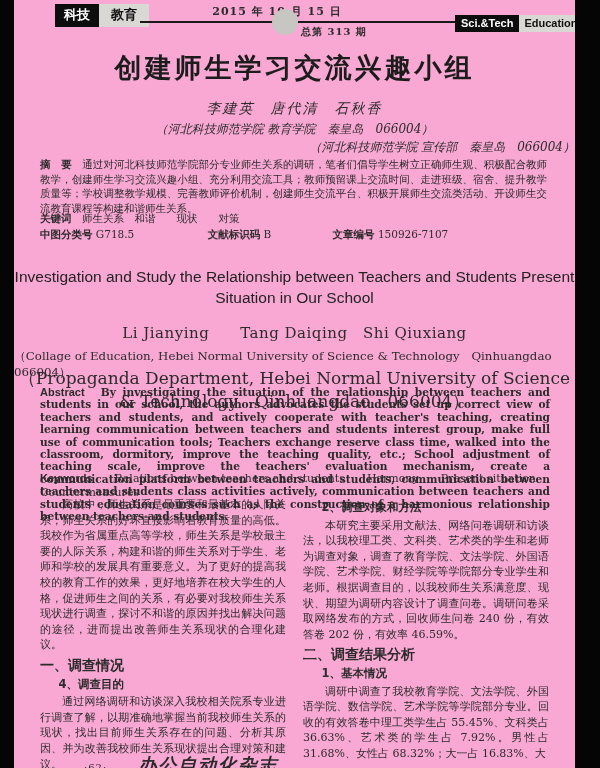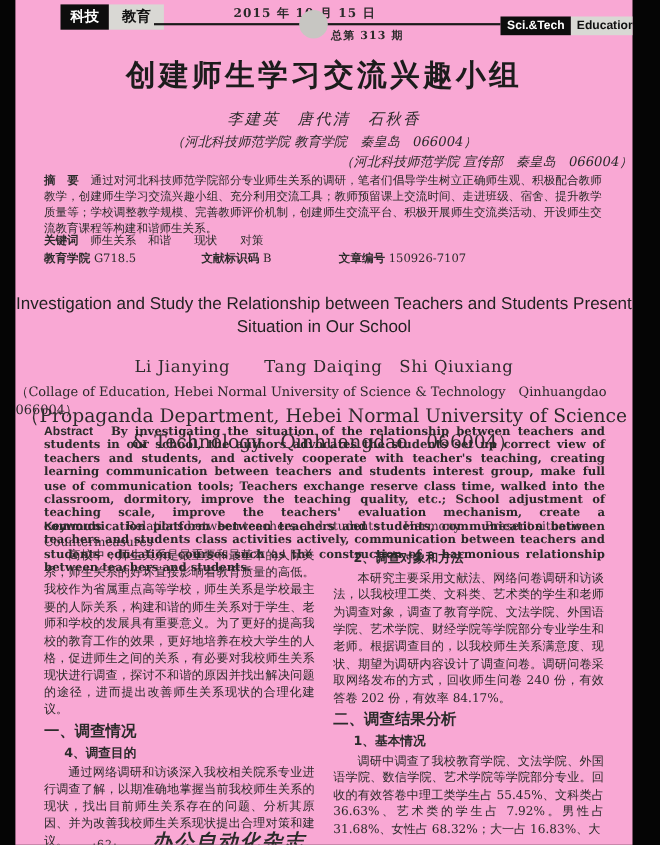--- a/index.html
+++ b/index.html
@@ -26,21 +26,21 @@
   .authors-cn{position:absolute;left:0;top:100px;width:100%;text-align:center;font-size:14px;font-style:italic;letter-spacing:2px;}
   .affil-cn1{position:absolute;left:0;top:121px;width:100%;text-align:center;font-size:12px;font-style:italic;}
   .affil-cn2{position:absolute;left:0;top:139px;width:100%;text-align:right;font-size:12px;font-style:italic;}
 
   
   .abs-cn{position:absolute;left:26px;top:157px;width:507px;font-size:10.5px;line-height:14.5px;text-align:justify;}
   .abs-cn b,.kw-cn b{font-family:"DejaVu Sans","Liberation Sans",sans-serif;font-size:10.5px;}
   .kw-cn{position:absolute;left:26px;top:212px;width:507px;font-size:10.5px;}
   .clc-row{position:absolute;left:26px;top:228px;width:507px;font-size:10.5px;}
   .clc-row b{font-family:"DejaVu Sans","Liberation Sans",sans-serif;}
-  .clc-row .gap1{margin-left:56px;}
+  .clc-row .gap1{margin-left:70px;}
   .clc-row .gap2{margin-left:58px;}
 
   
   .title-en{position:absolute;left:0;top:266px;width:100%;text-align:center;font-family:"Liberation Sans","DejaVu Sans",sans-serif;font-size:15.5px;color:#222;line-height:21px;}
   .authors-en{position:absolute;left:0;top:324px;width:100%;text-align:center;font-size:15px;letter-spacing:0.5px;}
   .affil-en1{position:absolute;left:0;top:349px;width:100%;text-align:left;font-size:11.8px;}
   .affil-en2{position:absolute;left:0;top:367px;width:100%;text-align:center;font-size:17px;}
 
   .abs-en{position:absolute;left:26px;top:386px;width:510px;font-size:10.6px;line-height:12.4px;text-align:justify;font-weight:bold;}
   .abs-en b{font-family:"Liberation Sans","DejaVu Sans",sans-serif;font-size:11px;}
@@ -81,21 +81,21 @@
   </div>
 
   <div class="title-cn">创建师生学习交流兴趣小组</div>
   <div class="authors-cn">李建英　唐代清　石秋香</div>
   <div class="affil-cn1">（河北科技师范学院 教育学院　秦皇岛　066004）</div>
   <div class="affil-cn2">（河北科技师范学院 宣传部　秦皇岛　066004）</div>
 
   <div class="abs-cn"><b>摘　要</b>　<span>通过对河北科技师范学院部分专业师生关系的调研，笔者们倡导学生树立正确师生观、积极配合教师教学，创建师生学习交流兴趣小组、充分利用交流工具；教师预留课上交流时间、走进班级、宿舍、提升教学质量等；学校调整教学规模、完善教师评价机制，创建师生交流平台、积极开展师生交流类活动、开设师生交流教育课程等构建和谐师生关系。</span></div>
   <div class="kw-cn"><b>关键词</b>　<span>师生关系　和谐　　现状　　对策</span></div>
   <div class="clc-row">
-    <b>教育学院</b>
+    <b>中图分类号</b>
     <span>G718.5</span>
     <b class="gap1">文献标识码</b>
     <span>B</span>
     <b class="gap2">文章编号</b>
     <span>150926-7107</span>
   </div>
 
   <div class="title-en">Investigation and Study the Relationship between Teachers and Students Present Situation in Our School</div>
   <div class="authors-en">Li Jianying　　Tang Daiqing　Shi Qiuxiang</div>
   <div class="affil-en1">（Collage of Education, Hebei Normal University of Science &amp; Technology　Qinhuangdao　066004）</div>
@@ -106,21 +106,21 @@
 
   <div class="columns">
     <div class="col">
       <p>高校中，师生关系是最重要和最基本的人际关系，师生关系的好坏直接影响着教育质量的高低。我校作为省属重点高等学校，师生关系是学校最主要的人际关系，构建和谐的师生关系对于学生、老师和学校的发展具有重要意义。为了更好的提高我校的教育工作的效果，更好地培养在校大学生的人格，促进师生之间的关系，有必要对我校师生关系现状进行调查，探讨不和谐的原因并找出解决问题的途径，进而提出改善师生关系现状的合理化建议。</p>
       <h3>一、调查情况</h3>
       <h4>4、调查目的</h4>
       <p>通过网络调研和访谈深入我校相关院系专业进行调查了解，以期准确地掌握当前我校师生关系的现状，找出目前师生关系存在的问题、分析其原因、并为改善我校师生关系现状提出合理对策和建议。</p>
     </div>
     <div class="col">
       <h4>2、调查对象和方法</h4>
-      <p>本研究主要采用文献法、网络问卷调研和访谈法，以我校理工类、文科类、艺术类的学生和老师为调查对象，调查了教育学院、文法学院、外国语学院、艺术学院、财经学院等学院部分专业学生和老师。根据调查目的，以我校师生关系满意度、现状、期望为调研内容设计了调查问卷。调研问卷采取网络发布的方式，回收师生问卷 240 份，有效答卷 202 份，有效率 84.17%。</p>
+      <p>本研究主要采用文献法、网络问卷调研和访谈法，以我校理工类、文科类、艺术类的学生和老师为调查对象，调查了教育学院、文法学院、外国语学院、艺术学院、财经学院等学院部分专业学生和老师。根据调查目的，以我校师生关系满意度、现状、期望为调研内容设计了调查问卷。调研问卷采取网络发布的方式，回收师生问卷 240 份，有效答卷 202 份，有效率 46.59%。</p>
       <h3>二、调查结果分析</h3>
       <h4>1、基本情况</h4>
       <p>调研中调查了我校教育学院、文法学院、外国语学院、数信学院、艺术学院等学院部分专业。回收的有效答卷中理工类学生占 55.45%、文科类占 36.63%、艺术类的学生占 7.92%。男性占 31.68%、女性占 68.32%；大一占 16.83%、大</p>
     </div>
   </div>
 
   <div class="footer">
     <span class="pg">·62·</span>
     <span class="jn">办公自动化杂志</span>
   </div>

